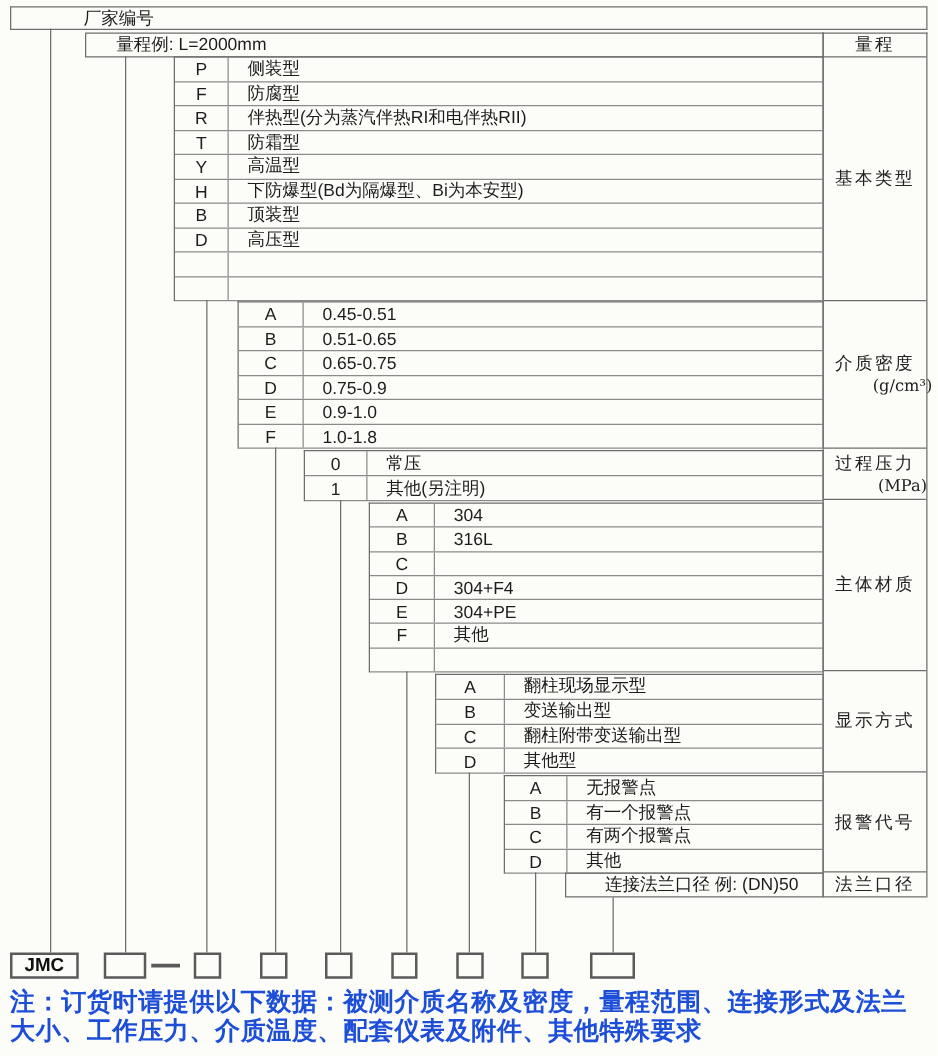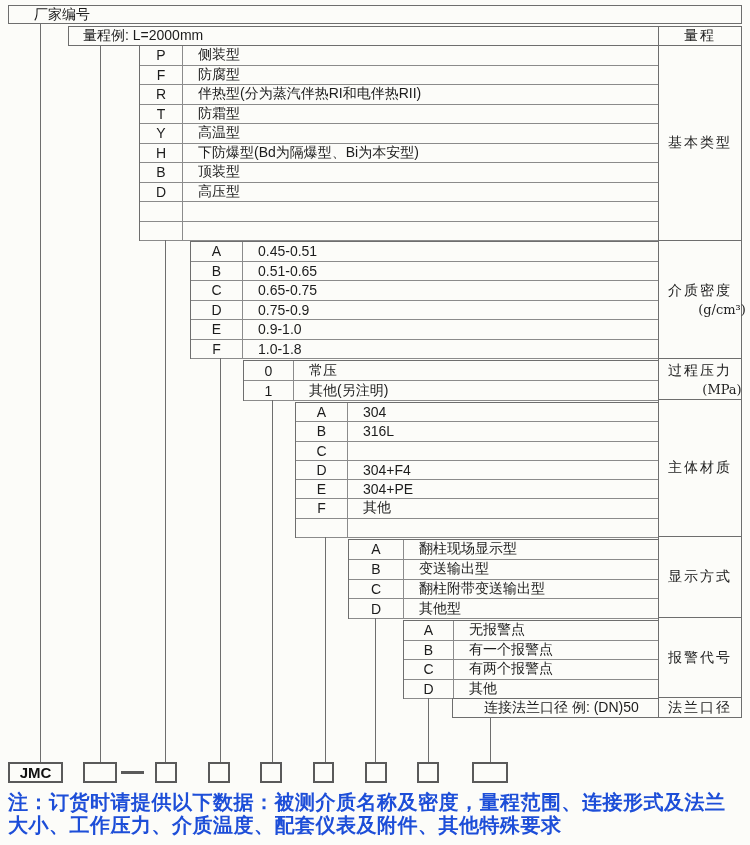--- a/index.html
+++ b/index.html
@@ -2,22 +2,22 @@
 <html><head>
 <meta charset="utf-8">
 <style>
   html,body{margin:0;padding:0;}
   body{background:#ffffff;font-family:"Liberation Sans","DejaVu Sans",sans-serif;}
   .canvas{position:relative;width:750px;height:845px;background:#fcfcf9;overflow:hidden;}
 
   
   .hd-box{position:absolute;box-sizing:border-box;border:1px solid #6e6e6e;
           display:flex;align-items:center;font-size:14px;color:#1c1c1c;background:transparent;}
-  #factory-box{left:8px;top:5px;width:734px;height:19px;padding-left:25px;}
-  #range-row{left:68px;top:26px;width:591px;height:20px;padding-left:14px;}
+  #factory-box{left:8px;top:5px;width:734px;height:19px;padding-left:58px;}
+  #range-row{left:68px;top:26px;width:591px;height:20px;padding-left:24px;}
 
   
   .tbl{position:absolute;box-sizing:border-box;border:1px solid #6e6e6e;border-bottom:none;background:transparent;}
   .trow{display:flex;box-sizing:border-box;border-bottom:1px solid #8b8b8b;align-items:center;}
   .tcode{box-sizing:border-box;height:100%;display:flex;align-items:center;justify-content:center;
          border-right:1px solid #8b8b8b;font-size:14px;color:#1c1c1c;flex:0 0 auto;}
   .tdesc{flex:1;padding-left:15px;font-size:14px;color:#1c1c1c;white-space:nowrap;overflow:hidden;}
 
   #t-basic{left:139px;top:45px;width:520px;}
   #t-basic .trow{height:19.5px;} #t-basic .tcode{width:43px;}

